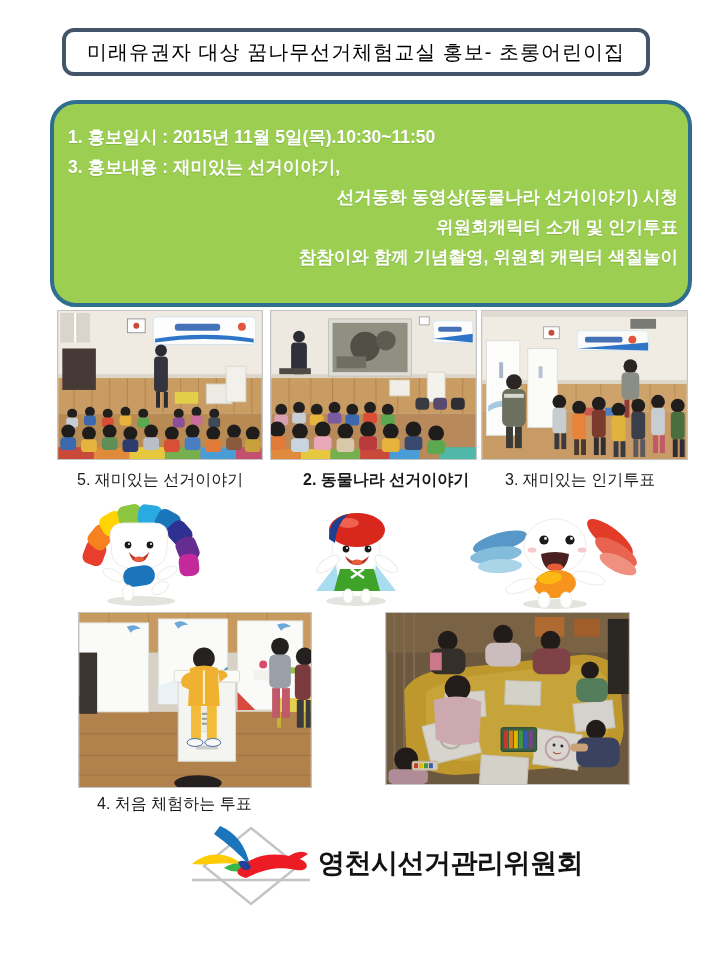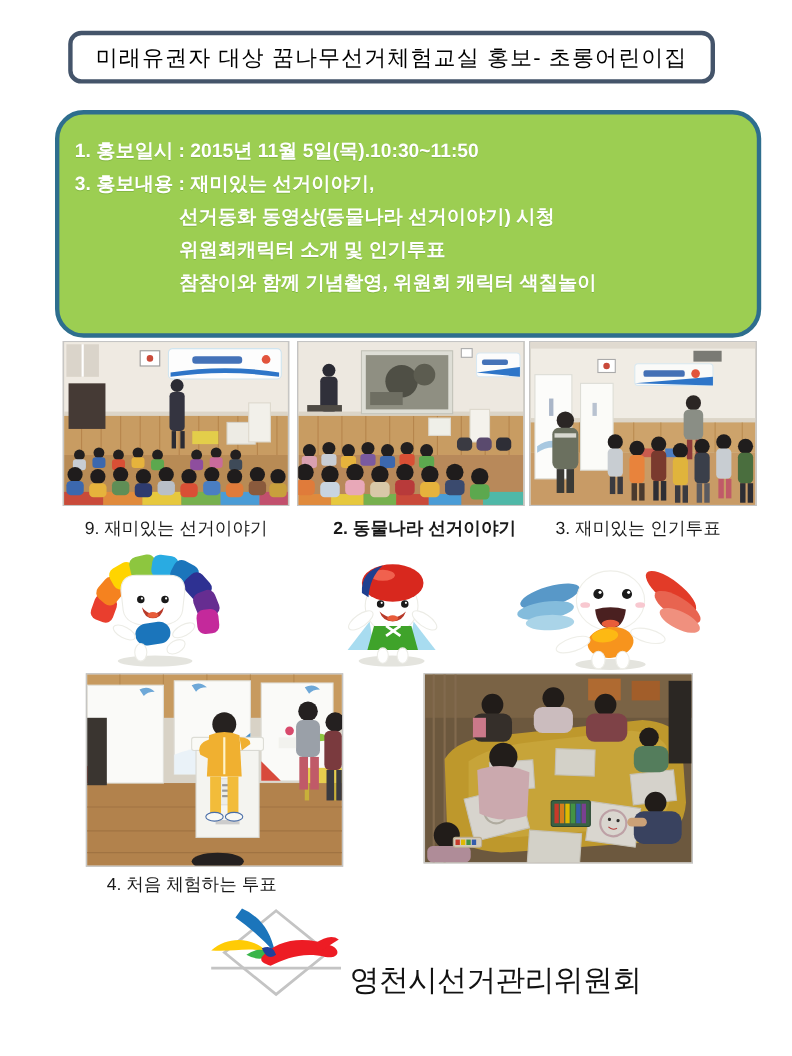--- a/index.html
+++ b/index.html
@@ -11,21 +11,21 @@
              border:4px solid #44546A;border-radius:12px;background:#fff;
              display:flex;align-items:center;justify-content:center;}
   .title-box span{font-size:20px;color:#000;letter-spacing:1px;white-space:nowrap;}
 
   
   .promo-box{position:absolute;left:50px;top:100px;width:610px;height:181px;
              background:#9CCE52;border:4px solid #2E6E8E;border-radius:26px;
              padding:18px 10px 0 14px;}
   .promo-line{font-size:17.5px;line-height:30px;color:#ffffff;font-weight:600;white-space:nowrap;
               text-shadow:0 1px 0 rgba(90,140,40,.35);}
-  .promo-line.indent{padding-left:95px;}
+  .promo-line.indent{padding-left:95px;text-align:right;}
 
   
   .photo{position:absolute;border:1px solid #c4c4c4;box-sizing:border-box;overflow:hidden;background:#d8d2c6;}
   .photo svg{display:block;}
   #photo-1{left:57px;top:310px;width:206px;height:150px;}
   #photo-2{left:270px;top:310px;width:207px;height:150px;}
   #photo-3{left:481px;top:310px;width:207px;height:150px;}
   #photo-4{left:78px;top:612px;width:234px;height:176px;}
   #photo-5{left:385px;top:612px;width:245px;height:173px;}
 
@@ -35,22 +35,22 @@
   #caption-3{left:505px;top:470px;}
   #caption-4{left:97px;top:794px;}
   #caption-5{left:405px;top:794px;}
 
   .mascot{position:absolute;}
   #mascot-1{left:66px;top:503px;width:150px;height:105px;}
   #mascot-2{left:276px;top:503px;width:160px;height:105px;}
   #mascot-3{left:458px;top:498px;width:195px;height:112px;}
 
   .logo-mark{position:absolute;left:188px;top:822px;width:126px;height:88px;}
-  .logo-text{position:absolute;left:318px;top:845px;font-size:27px;font-weight:400;
-             color:#121212;letter-spacing:-0.5px;white-space:nowrap;margin-top:28px;}
+  .logo-text{position:absolute;left:318px;top:845px;font-size:27px;font-weight:700;
+             color:#121212;letter-spacing:-0.5px;white-space:nowrap;}
 </style>
 </head>
 <body>
 
 <div class="slide">
 
   <div class="title-box">
     <span>미래유권자 대상 꿈나무선거체험교실 홍보- 초롱어린이집</span>
   </div>
 
@@ -375,21 +375,21 @@
         <g>
             <circle cx="198" cy="96" r="7" fill="#201D1D"></circle>
             <rect x="191" y="102" width="14" height="28" rx="4" fill="#4A6E3E"></rect>
             <rect x="193" y="130" width="5" height="18" fill="#2E2E34"></rect>
             <rect x="200" y="130" width="5" height="18" fill="#2E2E34"></rect>
           </g>
       </g>
     </svg>
   </div>
 
-  <div class="caption" id="caption-1">9. 재미있는 선거이야기</div>
+  <div class="caption" id="caption-1">5. 재미있는 선거이야기</div>
   <div class="caption" id="caption-2">2. 동물나라 선거이야기</div>
   <div class="caption" id="caption-3">3. 재미있는 인기투표</div>
 
   <div class="mascot" id="mascot-1">
     <svg width="150" height="105" viewBox="0 0 150 105">
       <ellipse cx="75" cy="98" rx="34" ry="5" fill="#E4E4DE"></ellipse>
       <g>
         <rect x="16" y="40" width="24" height="21" rx="7" fill="#E93E2E" transform="rotate(-70 28 50)"></rect>
         <rect x="22" y="24" width="24" height="21" rx="7" fill="#F5821F" transform="rotate(-50 34 34)"></rect>
         <rect x="34" y="10" width="24" height="21" rx="7" fill="#FFD400" transform="rotate(-30 46 20)"></rect>

